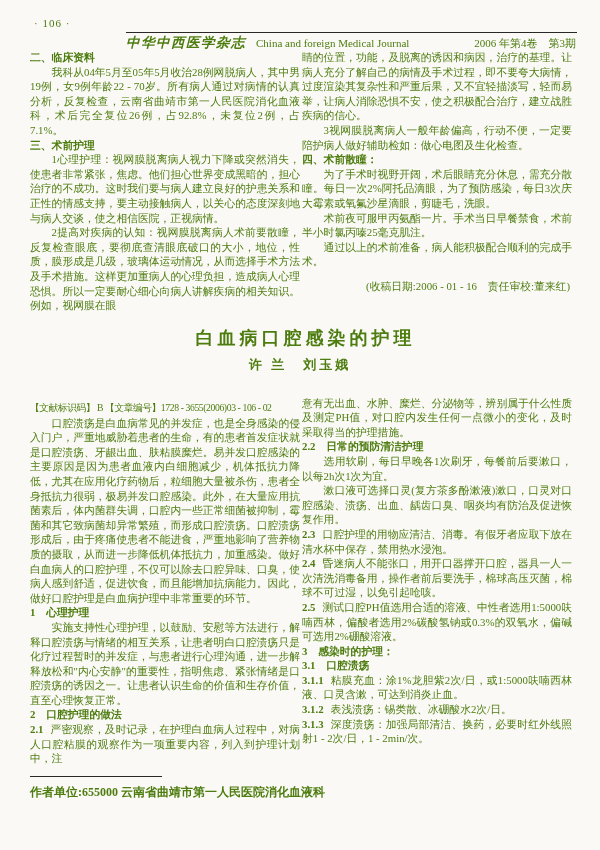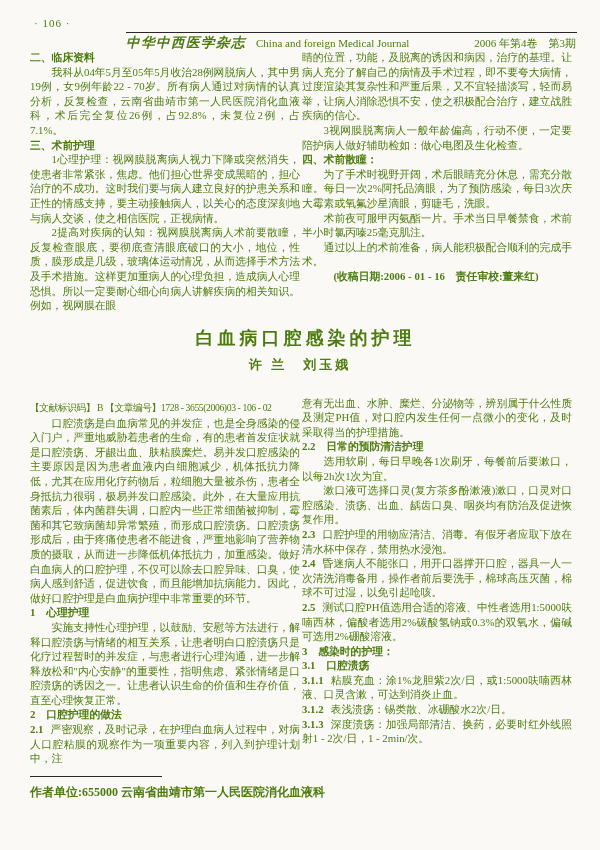--- a/index.html
+++ b/index.html
@@ -13,21 +13,21 @@
   .hrule{position:absolute;top:32px;left:126px;right:23px;border-top:1.5px solid #2a2826;}
   .cols{position:absolute;left:30px;right:28px;display:flex;gap:2px;}
   .col{flex:1;min-width:0;font-size:10.8px;line-height:14.6px;}
   .a1{top:50px;height:255px;}
   .a2{top:381px;height:392px;}
   .col-offset{padding-top:14.6px;}
   .blk{margin:0;text-align:justify;}
   .h{font-weight:700;text-align:left;}
   .p{text-indent:2em;}
   .item b{margin-right:7px;}
-  .right{text-align:center;font-weight:700;margin-top:0;padding-right:2px;}
+  .right{text-align:right;font-weight:400;margin-top:10px;padding-right:2px;}
   .meta{font-weight:400;font-size:9.7px;letter-spacing:-0.4px;white-space:nowrap;text-align:left;margin-top:20px;}
   .title{position:absolute;top:326px;left:11px;right:0;text-align:center;font-size:18px;font-weight:700;letter-spacing:4px;}
   .authors{position:absolute;top:356px;left:0;right:0;text-align:center;font-size:13px;letter-spacing:3px;font-weight:600;}
   .footsep{position:absolute;left:30px;top:776px;width:132px;border-top:1.4px solid #2a2826;}
   .footnote{position:absolute;left:30px;top:784px;font-size:12px;font-weight:bold;}
 </style>
 </head>
 <body>
 
 <div class="page">

